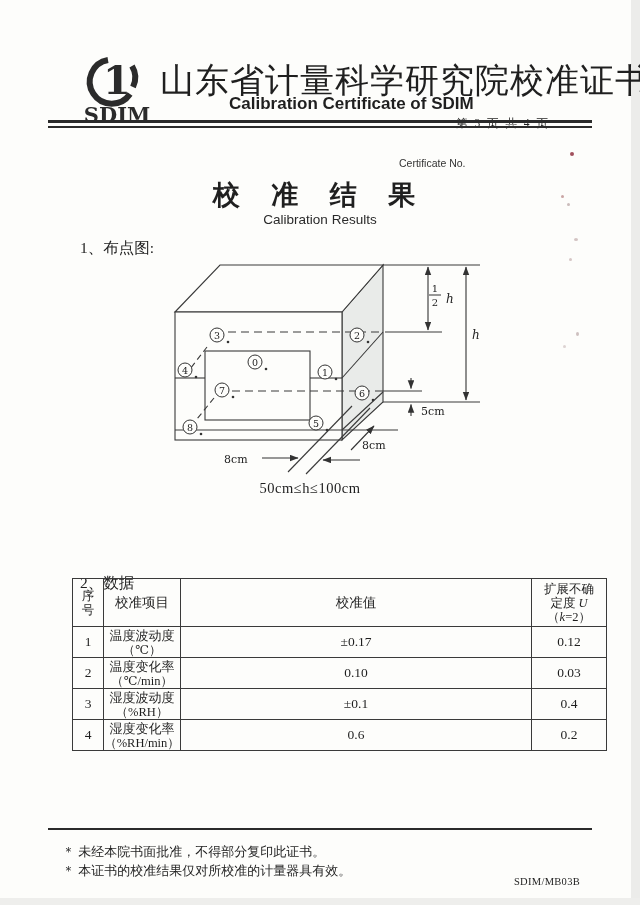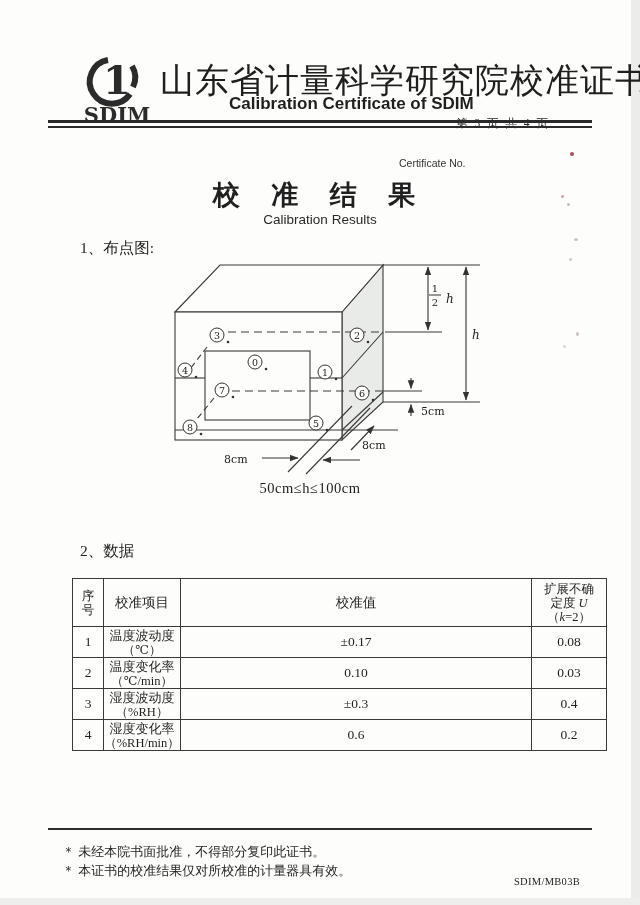--- a/index.html
+++ b/index.html
@@ -22,21 +22,21 @@
   .cert-line{left:395px;top:135px;font-size:15px;white-space:nowrap;}
   .cert-no{font-size:16px;letter-spacing:.5px;}
   .cert-en{left:399px;top:157px;font-family:"Liberation Sans","DejaVu Sans",sans-serif;font-size:10.5px;color:#333;}
 
   
   .res-title{left:0;top:177px;width:640px;text-align:center;font-family:"Liberation Sans","DejaVu Sans",sans-serif;font-size:27px;font-weight:bold;letter-spacing:12px;}
   .res-sub{left:0;top:212px;width:640px;text-align:center;font-family:"Liberation Sans","DejaVu Sans",sans-serif;font-size:13.5px;color:#2a2a2a;}
 
   .sec-h{font-size:15.5px;white-space:nowrap;}
   .sec1{left:80px;top:238px;}
-  .sec2{left:80px;top:541px;}
+  .sec2{left:80px;top:573px;}
 
   .diagram{left:150px;top:252px;}
   .caption{left:150px;top:480px;width:320px;text-align:center;font-size:14.5px;letter-spacing:.5px;}
 
   
   .tblwrap{left:72px;top:578px;}
   table{border-collapse:collapse;table-layout:fixed;}
   td{border:1.4px solid #3a3a3a;text-align:center;vertical-align:middle;padding:0;}
   .c-no{width:30px;}
   .c-item{width:76px;}
@@ -215,38 +215,38 @@
           <span class="item2"><span>（</span><span class="ital">k</span><span>=2）</span></span>
         </td>
       </tr>
       <tr class="row">
         <td>1</td>
         <td>
               <span class="item1">温度波动度</span>
               <span class="item2">（℃）</span>
             </td>
         <td>±0.17</td>
-        <td>0.08</td>
+        <td>0.12</td>
       </tr>
       <tr class="row">
         <td>2</td>
         <td>
               <span class="item1">温度变化率</span>
               <span class="item2">（℃/min）</span>
             </td>
         <td>0.10</td>
         <td>0.03</td>
       </tr>
       <tr class="row">
         <td>3</td>
         <td>
               <span class="item1">湿度波动度</span>
               <span class="item2">（%RH）</span>
             </td>
-        <td>±0.3</td>
+        <td>±0.1</td>
         <td>0.4</td>
       </tr>
       <tr class="row">
         <td>4</td>
         <td>
               <span class="item1">湿度变化率</span>
               <span class="item2">（%RH/min）</span>
             </td>
         <td>0.6</td>
         <td>0.2</td>

